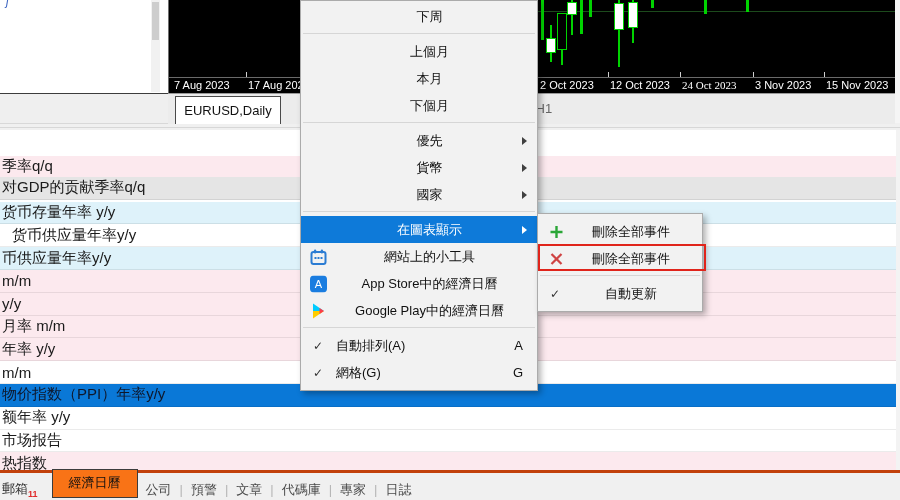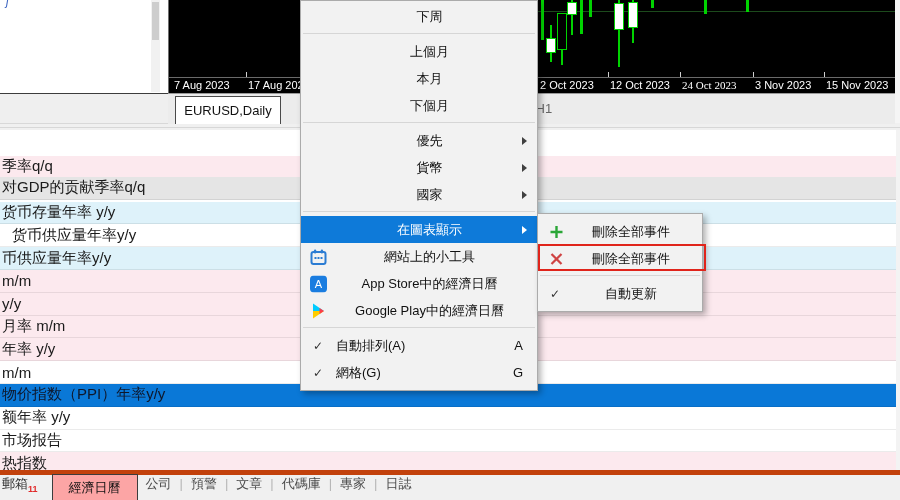--- a/index.html
+++ b/index.html
@@ -35,24 +35,24 @@
 
   
   .calendar{position:absolute;left:0;top:130px;width:896px;height:340px;background:#fff;overflow:hidden;}
   .cal-row{position:absolute;left:0;width:100%;height:22.8px;box-sizing:border-box;
            border-bottom:1px solid rgba(0,0,0,0.08);font-size:15px;color:#1a1a1a;
            display:flex;align-items:center;padding-left:2px;white-space:nowrap;}
   .cal-scroll{position:absolute;left:896px;top:130px;width:4px;height:340px;background:#f3f3f3;}
 
   
   .bottom-bar{position:absolute;left:0;top:470px;width:900px;height:26px;background:#f0f0f0;
-              border-top:5px solid #c2410c;display:flex;align-items:flex-start;font-size:13px;color:#4a4a4a;}
+              border-top:3px solid #c2410c;display:flex;align-items:flex-end;font-size:13px;color:#4a4a4a;}
   .mailbox{margin-left:2px;color:#333;white-space:nowrap;}
   .mailbox .badge{color:#e02b2b;font-size:9px;vertical-align:sub;font-weight:bold;}
-  .sel-tab{margin-left:14px;background:#fca5a5;border:1px solid #3c3c3c;padding:4px 16px 5px;
+  .sel-tab{margin-left:14px;background:#f97316;border:1px solid #3c3c3c;padding:4px 16px 5px;
            color:#111;position:relative;top:-1px;z-index:2;white-space:nowrap;}
   .bt-item{margin:3px 8px;white-space:nowrap;}
   .bt-sep{color:#b5b5b5;}
 
   
   .context-menu{position:absolute;left:300px;top:0;width:238px;height:391px;background:#f2f2f2;
                 border:1px solid #ababab;box-sizing:border-box;box-shadow:3px 3px 6px rgba(0,0,0,.3);
                 z-index:10;padding-top:2px;}
   .submenu{position:absolute;left:537px;top:213px;width:166px;height:99px;background:#f2f2f2;
            border:1px solid #ababab;box-sizing:border-box;box-shadow:3px 3px 6px rgba(0,0,0,.3);

